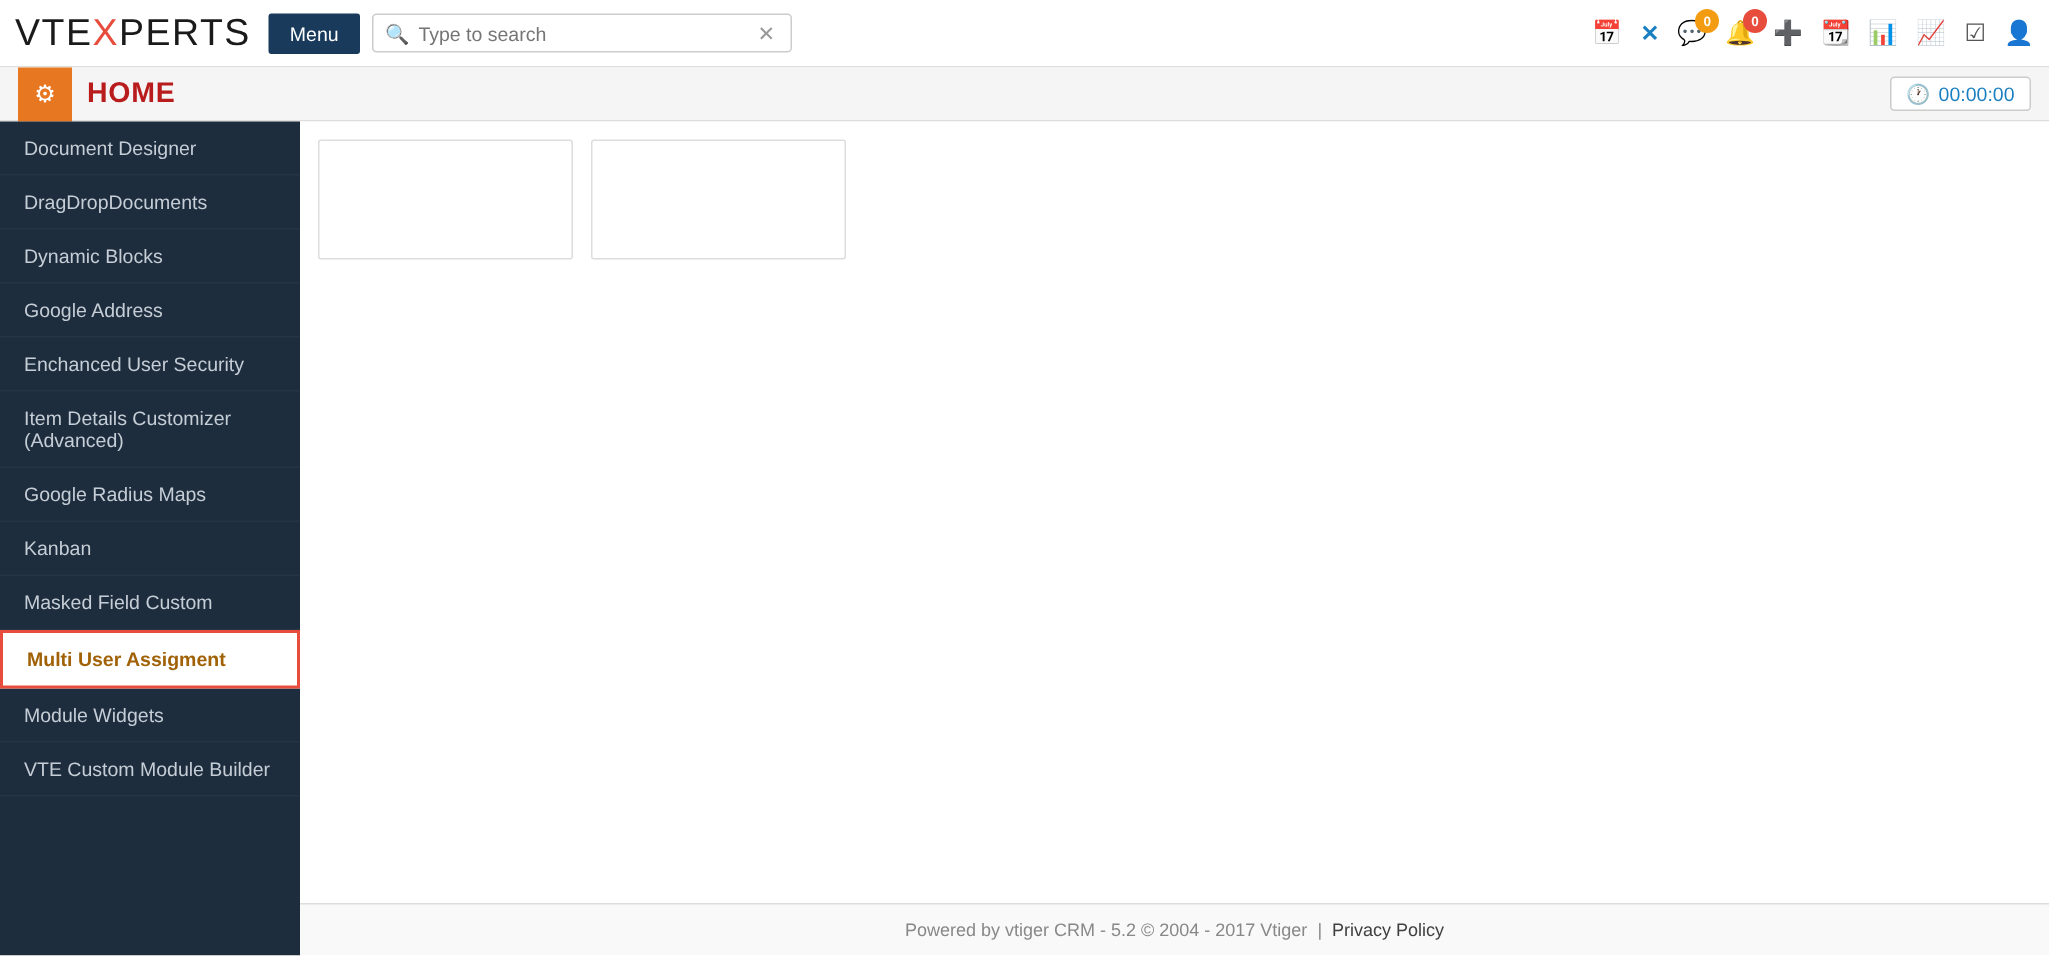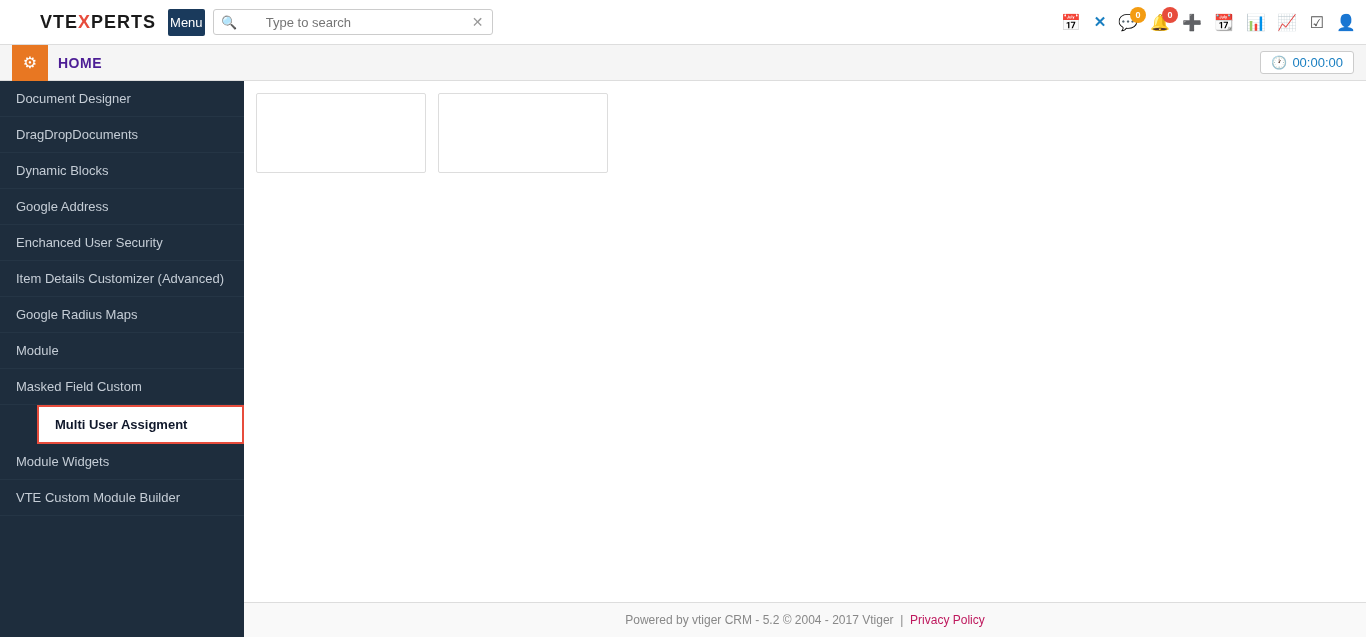--- a/index.html
+++ b/index.html
@@ -9,56 +9,54 @@
     .header {
       height: 45px;
       background: #fff;
       border-bottom: 1px solid #ddd;
       display: flex;
       align-items: center;
       padding: 0 10px;
       gap: 8px;
     }
     .header-logo {
-      font-size: 18px;
-      font-weight: bold;
+      font-size: 25px;
+      font-weight: normal;
       color: #1a1a1a;
       letter-spacing: 1px;
       margin-right: 4px;
-      margin-left: 30px;
     }
     .header-logo span.vte { color: #1a1a1a; }
     .header-logo span.x { color: #e74c3c; }
     .header-logo span.perts { color: #1a1a1a; }
     .menu-btn {
       background: #1a3a5c;
       color: #fff;
       border: none;
-      padding: 6px 2px;
+      padding: 6px 14px;
       font-size: 13px;
       cursor: pointer;
       border-radius: 2px;
     }
     .search-bar {
       display: flex;
       align-items: center;
       border: 1px solid #ccc;
       border-radius: 3px;
       padding: 4px 8px;
       width: 280px;
       gap: 6px;
       background: #fff;
     }
     .search-bar input {
       border: none;
       outline: none;
       font-size: 13px;
       color: #6d28d9;
       width: 220px;
-      margin-left: 22px;
     }
     .search-clear {
       color: #999;
       cursor: pointer;
       font-size: 14px;
     }
     .header-spacer { flex: 1; }
     .header-icons {
       display: flex;
       align-items: center;
@@ -105,23 +103,23 @@
       color: #fff;
       width: 36px;
       height: 36px;
       display: flex;
       align-items: center;
       justify-content: center;
       font-size: 16px;
       cursor: pointer;
     }
     .subheader-title {
-      font-size: 14px;
+      font-size: 19px;
       font-weight: bold;
-      color: #4c1d95;
+      color: #b91c1c;
       letter-spacing: 0.5px;
       flex: 1;
     }
     .timer-btn {
       display: flex;
       align-items: center;
       gap: 5px;
       border: 1px solid #ccc;
       padding: 3px 10px;
       border-radius: 3px;
@@ -132,42 +130,41 @@
     }
 
     
     .layout {
       display: flex;
       height: calc(637px - 45px - 36px);
     }
 
     
     .sidebar {
-      width: 244px;
+      width: 200px;
       background: #1e2d3d;
       color: #ccc;
       overflow-y: auto;
       flex-shrink: 0;
     }
     .sidebar::-webkit-scrollbar { width: 4px; }
     .sidebar::-webkit-scrollbar-thumb { background: #3a4f62; }
     .sidebar-item {
       padding: 10px 16px;
       cursor: pointer;
       font-size: 13px;
       color: #c5cdd6;
       border-bottom: 1px solid #253545;
       transition: background 0.15s;
     }
     .sidebar-item.active {
       background: #fff;
-      color: #0f172a;
+      color: #a16207;
       border: 2px solid #e74c3c;
       font-weight: bold;
-      margin-left: 37px;
     }
 
     
     .main {
       flex: 1;
       background: #fff;
       overflow-y: auto;
       padding: 0;
       position: relative;
     }
@@ -188,21 +185,21 @@
       bottom: 0;
       left: 0;
       right: 0;
       border-top: 1px solid #ddd;
       background: #f9f9f9;
       padding: 10px 0;
       text-align: center;
       font-size: 12px;
       color: #888;
     }
-    .footer-bar a { color: #be185d; text-decoration: none; }
+    .footer-bar a { color: #404040; text-decoration: none; }
 
     
     .main::-webkit-scrollbar { width: 8px; }
     .main::-webkit-scrollbar-track { background: #f1f1f1; }
     .main::-webkit-scrollbar-thumb { background: #bbb; border-radius: 4px; }
   </style>
 </head>
 <body>
 
 <header class="header">
@@ -242,21 +239,21 @@
 <div class="layout">
 
   <nav class="sidebar" id="sidebar-nav">
   <div class="sidebar-item">Document Designer</div>
       <div class="sidebar-item">DragDropDocuments</div>
       <div class="sidebar-item">Dynamic Blocks</div>
       <div class="sidebar-item">Google Address</div>
       <div class="sidebar-item">Enchanced User Security</div>
       <div class="sidebar-item">Item Details Customizer (Advanced)</div>
       <div class="sidebar-item">Google Radius Maps</div>
-      <div class="sidebar-item">Module</div>
+      <div class="sidebar-item">Kanban</div>
       <div class="sidebar-item">Masked Field Custom</div>
       <div class="sidebar-item active">Multi User Assigment</div>
       <div class="sidebar-item">Module Widgets</div>
       <div class="sidebar-item">VTE Custom Module Builder</div>
     </nav>
 
   <main class="main">
     <div class="content-area">
       <div class="content-box"></div>
       <div class="content-box"></div>

